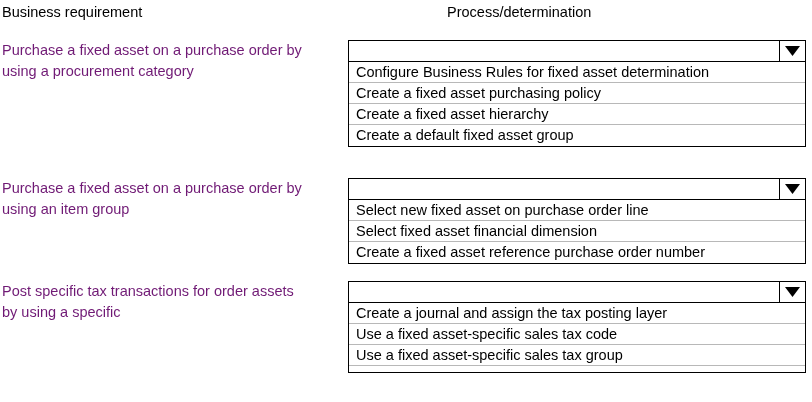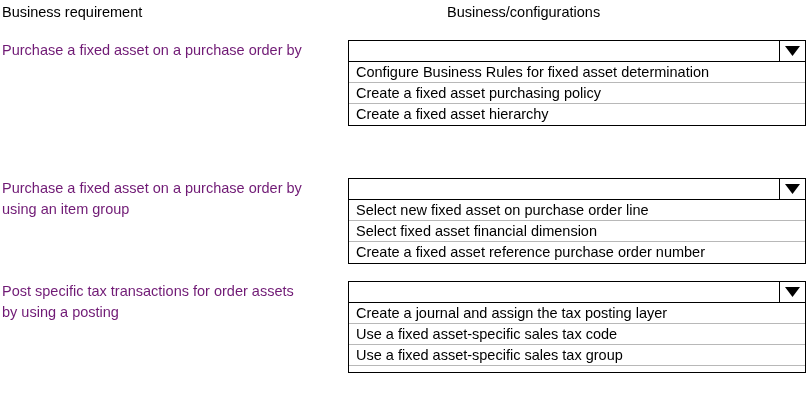--- a/index.html
+++ b/index.html
@@ -108,39 +108,41 @@
   .dd-item:last-child { border-bottom: none; }
   .dd-pad { height: 6px; background: #ffffff; }
 </style>
 </head>
 <body>
 
 <div class="page">
 
   <div class="col-header left">Business requirement</div>
 
-  <div class="col-header right">Business/configurations</div>
+  <div class="col-header right">Process/determination</div>
 
   <div class="req-block" id="block-0" style="top:40px;">
     <div class="req-text">
       <span class="line">Purchase a fixed asset on a purchase order by</span>
+      <span class="line">using a procurement category</span>
     </div>
     <div class="dropdown">
       <div class="dd-closed">
         <div class="dd-value"></div>
         <div class="dd-arrow-cell">
           <svg width="15" height="10" viewBox="0 0 15 10" aria-hidden="true">
               <polygon points="0,0 15,0 7.5,10" fill="#000000"></polygon>
             </svg>
         </div>
       </div>
       <div class="dd-list">
         <div class="dd-item">Configure Business Rules for fixed asset determination</div>
         <div class="dd-item">Create a fixed asset purchasing policy</div>
         <div class="dd-item">Create a fixed asset hierarchy</div>
+        <div class="dd-item">Create a default fixed asset group</div>
       </div>
     </div>
   </div>
 
   <div class="req-block" id="block-1" style="top:178px;">
     <div class="req-text">
       <span class="line">Purchase a fixed asset on a purchase order by</span>
       <span class="line">using an item group</span>
     </div>
     <div class="dropdown">
@@ -156,21 +158,21 @@
         <div class="dd-item">Select new fixed asset on purchase order line</div>
         <div class="dd-item">Select fixed asset financial dimension</div>
         <div class="dd-item">Create a fixed asset reference purchase order number</div>
       </div>
     </div>
   </div>
 
   <div class="req-block" id="block-2" style="top:281px;">
     <div class="req-text">
       <span class="line">Post specific tax transactions for order assets</span>
-      <span class="line">by using a posting</span>
+      <span class="line">by using a specific</span>
     </div>
     <div class="dropdown">
       <div class="dd-closed">
         <div class="dd-value"></div>
         <div class="dd-arrow-cell">
           <svg width="15" height="10" viewBox="0 0 15 10" aria-hidden="true">
               <polygon points="0,0 15,0 7.5,10" fill="#000000"></polygon>
             </svg>
         </div>
       </div>

